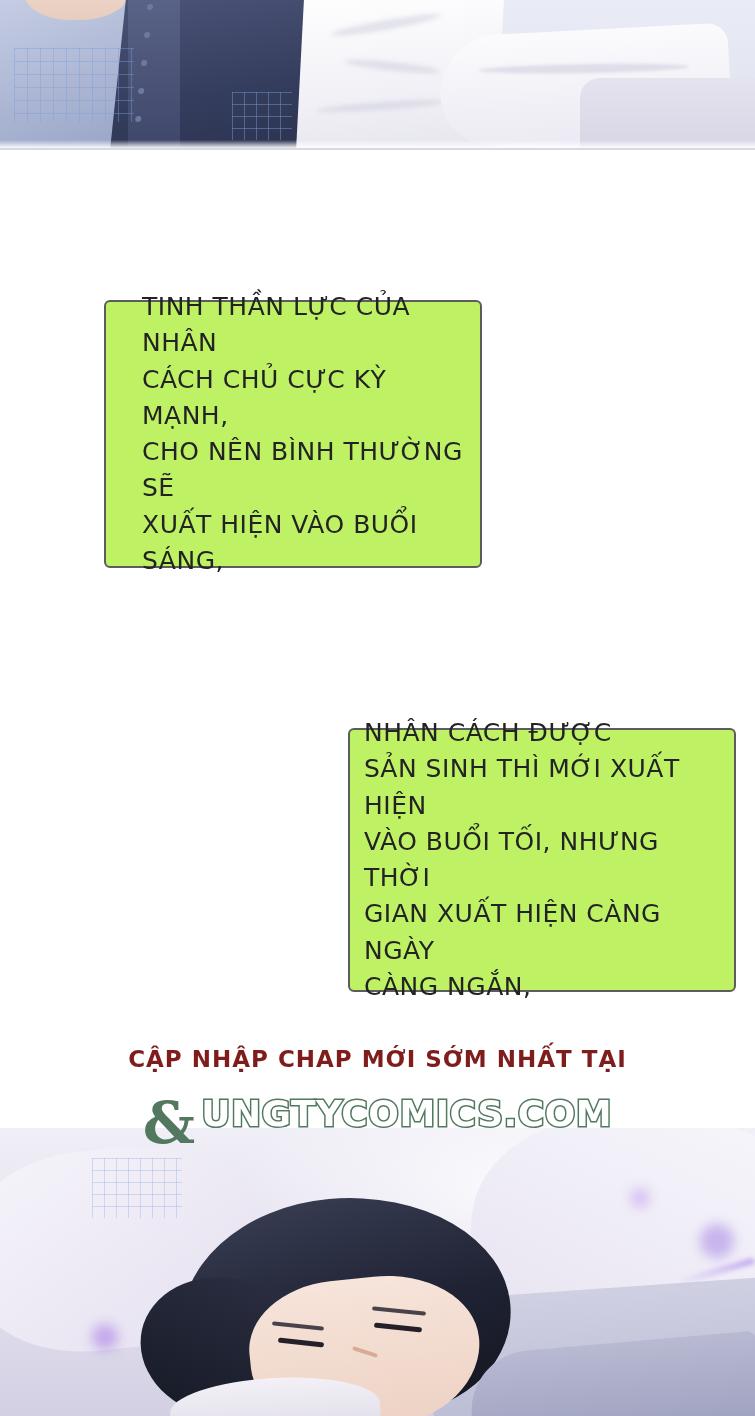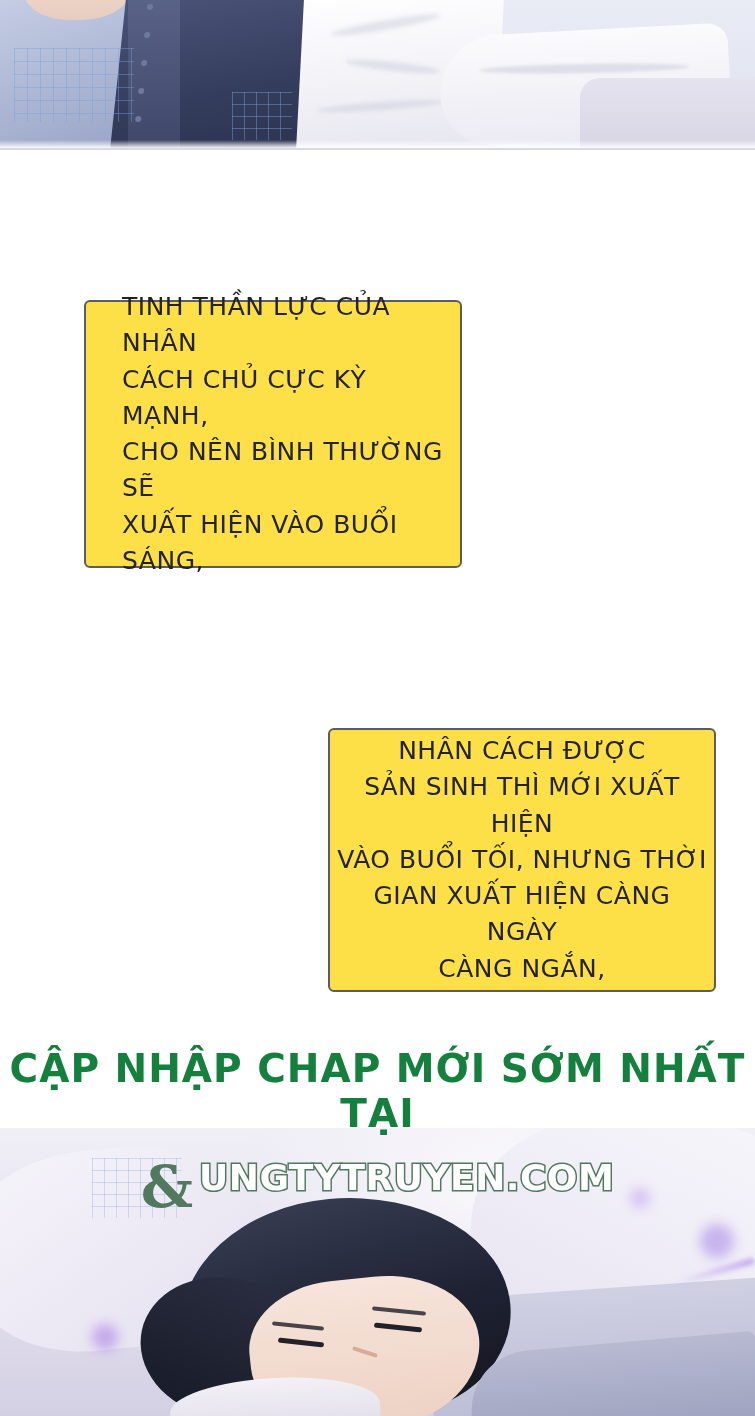--- a/index.html
+++ b/index.html
@@ -186,26 +186,27 @@
     top: 150px;
     width: 755px;
     height: 980px;
     background: #ffffff;
   }
 
   
   .bubble {
     position: absolute;
     box-sizing: border-box;
-    background: #fde047;
+    background: #bef264;
     border: 2px solid #5c5c5c;
     border-radius: 6px;
     display: flex;
     align-items: center;
     justify-content: center;
+    margin-left: 20px;
   }
   .bubble p {
     margin: 0;
     font-family: "DejaVu Sans", sans-serif;
     font-size: 25px;
     line-height: 1.45;
     color: #232323;
     letter-spacing: 0.5px;
     white-space: pre-line;
   }
@@ -220,39 +221,39 @@
     padding-left: 36px;
     padding-right: 10px;
   }
   #bubble-2 {
     left: 328px;
     top: 728px;
     width: 388px;
     height: 264px;
   }
   #bubble-2 p {
-    text-align: center;
-    padding: 0 6px;
+    text-align: left;
+    padding: 0 14px;
   }
 
   
   .watermark {
     position: absolute;
     left: 0;
     top: 1046px;
     width: 755px;
     text-align: center;
     pointer-events: none;
     z-index: 5;
   }
   .wm-line1 {
     font-family: "DejaVu Sans", sans-serif;
-    font-size: 39px;
+    font-size: 23px;
     font-weight: bold;
-    color: #15803d;
+    color: #7f1d1d;
     letter-spacing: 1px;
     text-shadow: 1px 1px 0 rgba(255,255,255,0.9);
   }
   .wm-row {
     position: relative;
     margin-top: 4px;
     display: flex;
     align-items: center;
     justify-content: center;
   }
@@ -496,21 +497,21 @@
 VÀO BUỔI TỐI, NHƯNG THỜI
 GIAN XUẤT HIỆN CÀNG NGÀY
 CÀNG NGẮN,</p>
   </div>
 
   <div class="watermark">
     <div class="wm-line1">CẬP NHẬP CHAP MỚI SỚM NHẤT TẠI</div>
     <div class="wm-row">
       <div class="wm-amp">&amp;</div>
       <div class="wm-sites">
-        <div class="wm-site">UNGTYTRUYEN.COM</div>
+        <div class="wm-site">UNGTYCOMICS.COM</div>
       </div>
     </div>
   </div>
 
   <div class="panel-bottom">
     <div class="pb-top-hairline"></div>
     <div class="pb-bedsheet"></div>
     <div class="pb-pillow-left"></div>
     <div class="pb-pillow-right"></div>
     <div class="pb-blanket"></div>

